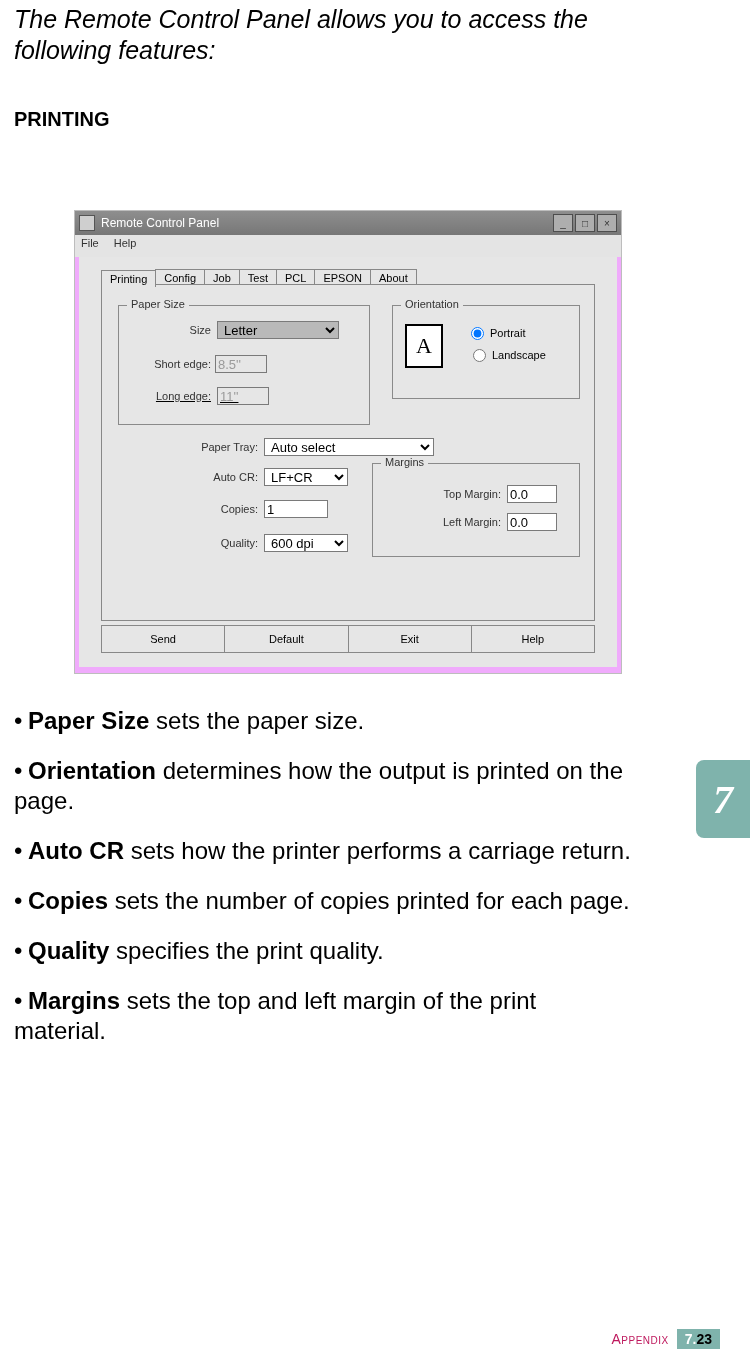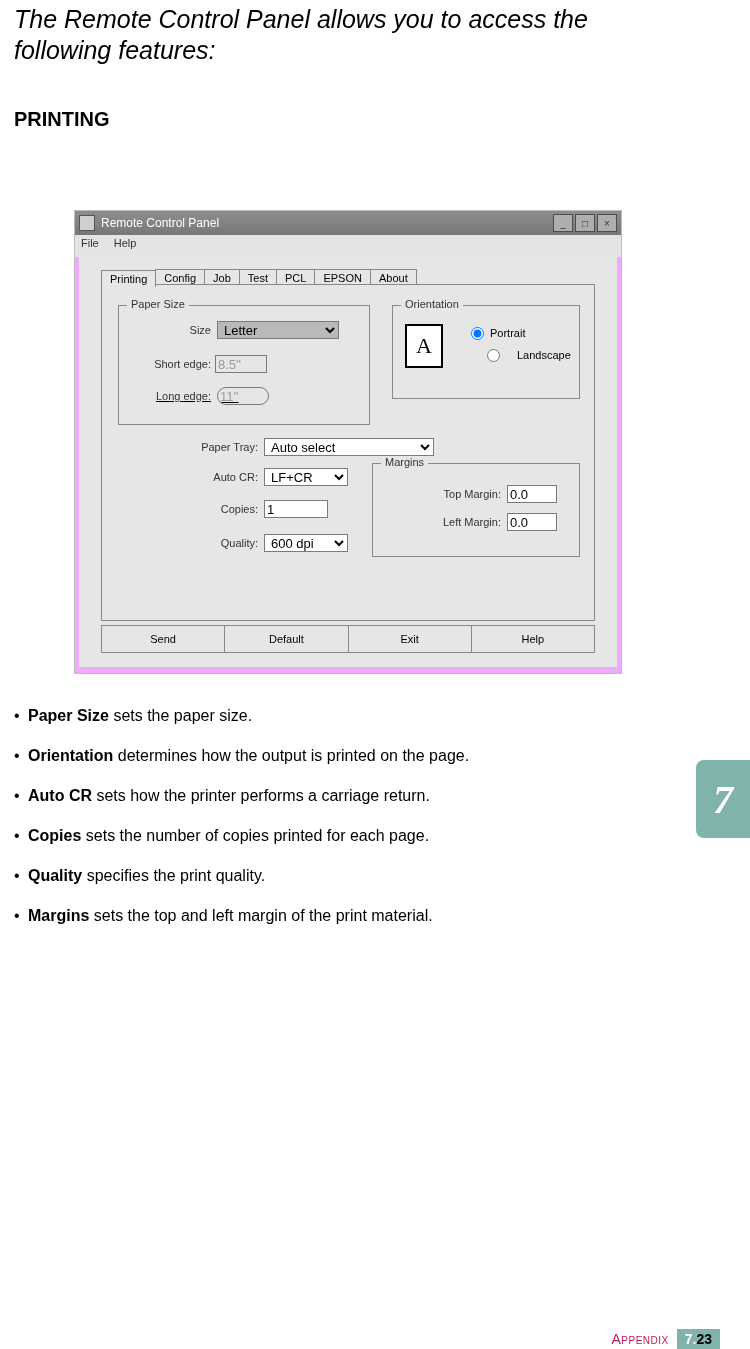--- a/index.html
+++ b/index.html
@@ -24,21 +24,21 @@
   .lbl{font-size:11px;color:#333;text-align:right;}
   .field{display:flex;align-items:center;height:20px;}
   select,input[type=text]{font-family:Tahoma,Arial,sans-serif;font-size:13px;height:18px;border:1px solid #7a7a7a;background:#fff;padding:0 2px;box-sizing:border-box;}
   input[disabled]{background:#e6e6e6;color:#9a9a9a;}
   .radio{font-size:11px;display:flex;align-items:center;height:18px;}
   .radio input{margin:0 6px 0 0;}
   .orient-icon{width:34px;height:40px;border:2px solid #000;background:#fff;display:flex;align-items:center;justify-content:center;font-family:'Times New Roman',serif;font-size:22px;}
   .btnrow{position:absolute;left:22px;right:22px;bottom:14px;height:26px;display:flex;border:1px solid #888;}
   .btnrow .btn{flex:1;border-right:1px solid #888;display:flex;align-items:center;justify-content:center;font-size:11px;background:#e6e6e6;}
   .btnrow .btn:last-child{border-right:none;}
-  .bullets{position:absolute;left:14px;top:706px;width:620px;font-size:16px;}
+  .bullets{position:absolute;left:14px;top:706px;width:620px;font-size:24px;}
   .bullets .item{margin:0 0 20px 0;line-height:1.25;}
   .bullets .item .dot{display:inline-block;width:14px;}
   .chapter-tab{position:absolute;right:0;top:760px;width:54px;height:78px;background:#7fb3ac;border-top-left-radius:8px;border-bottom-left-radius:8px;color:#fff;font-style:italic;font-family:Georgia,'Times New Roman',serif;font-size:40px;display:flex;align-items:center;justify-content:center;font-weight:bold;}
   .footer{position:absolute;bottom:0;right:30px;display:flex;align-items:center;font-size:14px;}
   .footer .scap{font-variant:small-caps;letter-spacing:0.5px;margin-right:8px;color:#be185d;}
   .footer .pg{background:#7fb3ac;color:#000;padding:2px 8px;font-weight:bold;}
   .footer .pg .w{color:#fff;}
 </style>
 </head>
 <body>
@@ -83,32 +83,32 @@
             <select style="width:122px;background:#b9b9b9;color:#000;">
               <option>Letter</option>
             </select>
           </div>
           <div class="field" style="position:absolute;left:8px;top:48px;width:230px;">
             <div class="lbl" style="width:84px;margin-right:4px;">Short edge:</div>
             <input type="text" disabled="" style="width: 52px;" value="8.5''">
           </div>
           <div class="field" style="position:absolute;left:8px;top:80px;width:230px;text-decoration:underline;">
             <div class="lbl" style="width:84px;margin-right:6px;">Long edge:</div>
-            <input type="text" disabled="" style="width: 52px; border-radius: 9px;" value="11''">
+            <input type="text" disabled="" style="width: 52px;" value="11''">
           </div>
         </div>
 
         <div class="group" style="left:290px;top:20px;width:186px;height:92px;">
           <div class="legend">Orientation</div>
           <div style="position:absolute;left:12px;top:18px;" class="orient-icon">A</div>
           <div class="radio" style="position:absolute;left:78px;top:18px;">
             <input type="radio" checked="" style="">
               <span>Portrait</span>
           </div>
-          <div class="radio" style="position:absolute;left:94px;top:40px;gap:11px;">
+          <div class="radio" style="position:absolute;left:80px;top:40px;">
             <input type="radio" style="">
               <span>Landscape</span>
           </div>
         </div>
 
         <div class="field" style="position:absolute;left:72px;top:152px;width:300px;">
           <div class="lbl" style="width:84px;margin-right:6px;">Paper Tray:</div>
           <select style="width:170px;">
             <option>Auto select</option>
           </select>

